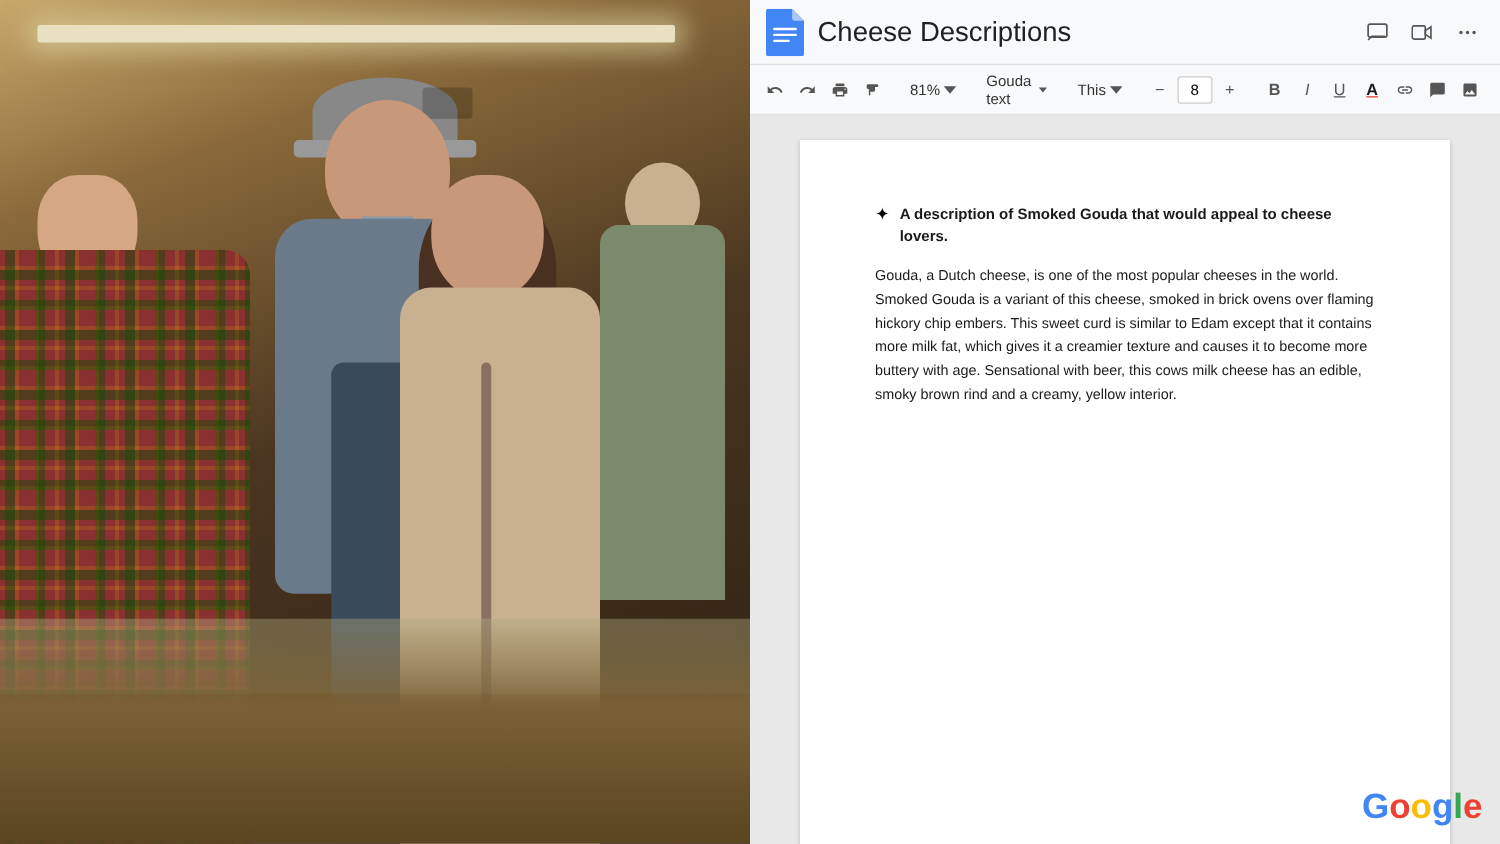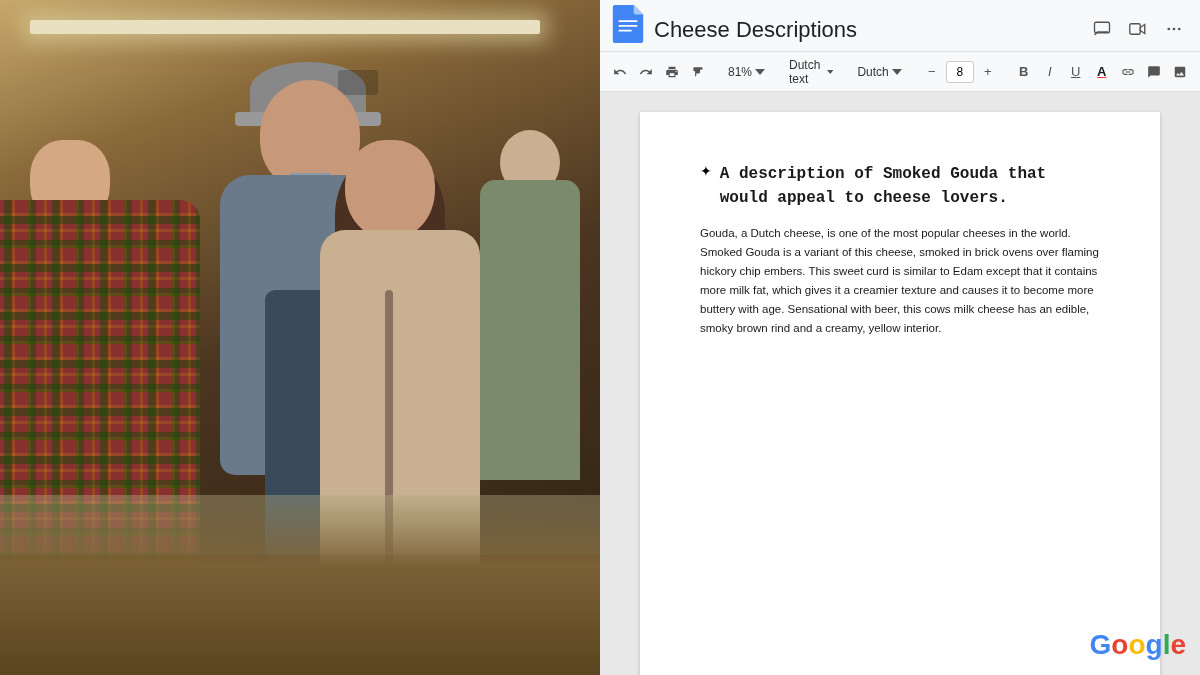--- a/index.html
+++ b/index.html
@@ -225,21 +225,21 @@
       height: 675px;
       background: #f0f0f0;
       display: flex;
       flex-direction: column;
       flex-shrink: 0;
     }
 
     
     .docs-header {
       display: flex;
-      align-items: flex-end;
+      align-items: center;
       padding: 8px 12px;
       background: #f8f9fa;
       border-bottom: 1px solid #e0e0e0;
       gap: 10px;
       height: 52px;
     }
 
     .docs-icon {
       width: 32px;
       height: 38px;
@@ -366,25 +366,24 @@
       margin-bottom: 14px;
     }
 
     .prompt-icon {
       font-size: 14px;
       margin-top: 1px;
       flex-shrink: 0;
     }
 
     .doc-prompt-text {
-      font-size: 16px;
+      font-size: 12px;
       font-weight: 700;
       color: #1a1a1a;
       line-height: 1.5;
-      font-family: Liberation Mono, monospace;
     }
 
     .doc-body-text {
       font-size: 11.5px;
       color: #1a1a1a;
       line-height: 1.65;
       font-family: Arial, sans-serif;
     }
 
     
@@ -525,30 +524,30 @@
     <div class="toolbar-dropdown">
       <span>81%</span>
       <svg viewBox="0 0 10 6">
           <path d="M0 0l5 6 5-6z" fill="#555"></path>
         </svg>
     </div>
 
     <div class="toolbar-sep"></div>
 
     <div class="toolbar-dropdown">
-      <span>Dutch text</span>
+      <span>Gouda text</span>
       <svg viewBox="0 0 10 6">
           <path d="M0 0l5 6 5-6z" fill="#555"></path>
         </svg>
     </div>
 
     <div class="toolbar-sep"></div>
 
     <div class="toolbar-dropdown">
-      <span>Dutch</span>
+      <span>This</span>
       <svg viewBox="0 0 10 6">
           <path d="M0 0l5 6 5-6z" fill="#555"></path>
         </svg>
     </div>
 
     <div class="toolbar-sep"></div>
 
     <div class="font-size-control">
       <div class="toolbar-btn">−</div>
       <input class="font-size-input" type="text" value="8" readonly="" style="">

